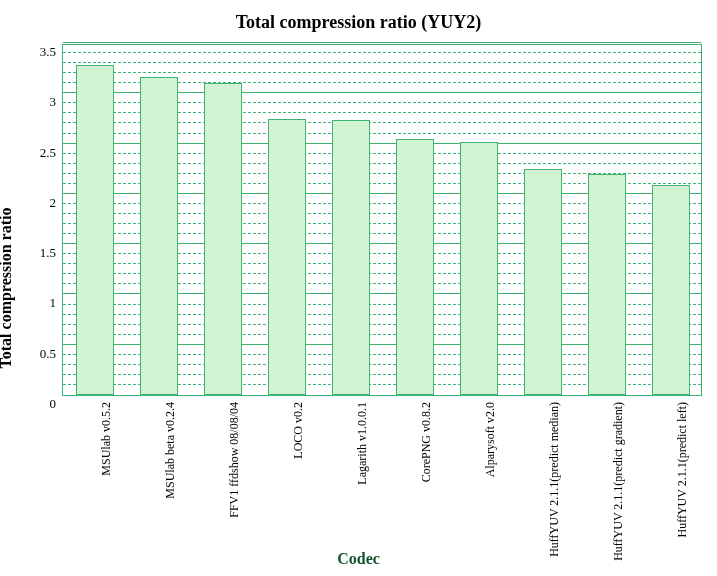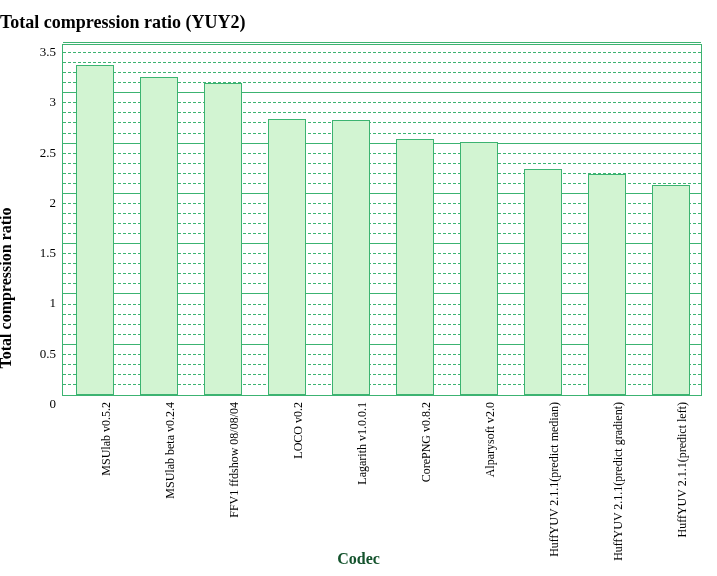--- a/index.html
+++ b/index.html
@@ -12,20 +12,21 @@
     position: relative;
     width: 717px;
     height: 576px;
     box-sizing: border-box;
   }
   .title {
     position: absolute;
     top: 12px;
     left: 0;
     width: 100%;
+    text-align: center;
     font-weight: bold;
     font-size: 18px;
     color: #000;
   }
   .ylabel {
     position: absolute;
     left: 6px;
     top: 50%;
     transform: translate(-50%, -50%) rotate(-90deg);
     transform-origin: center center;

